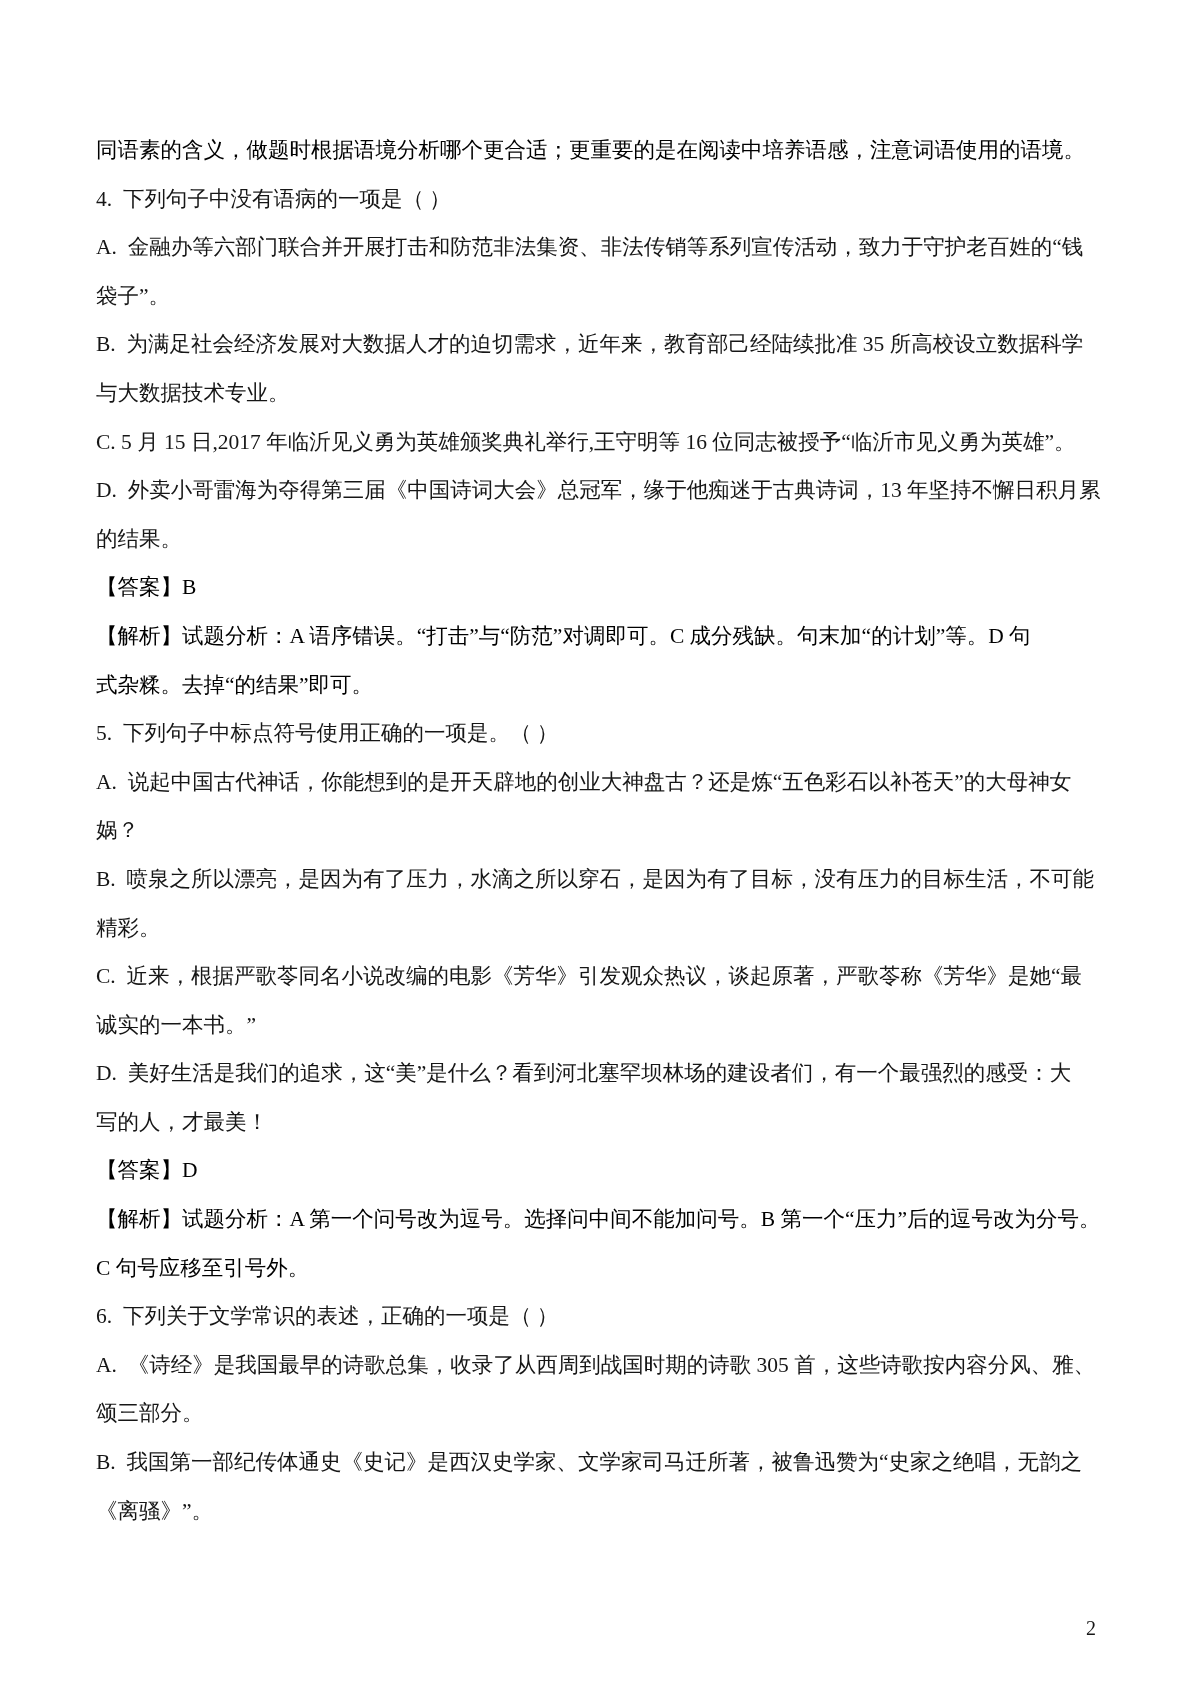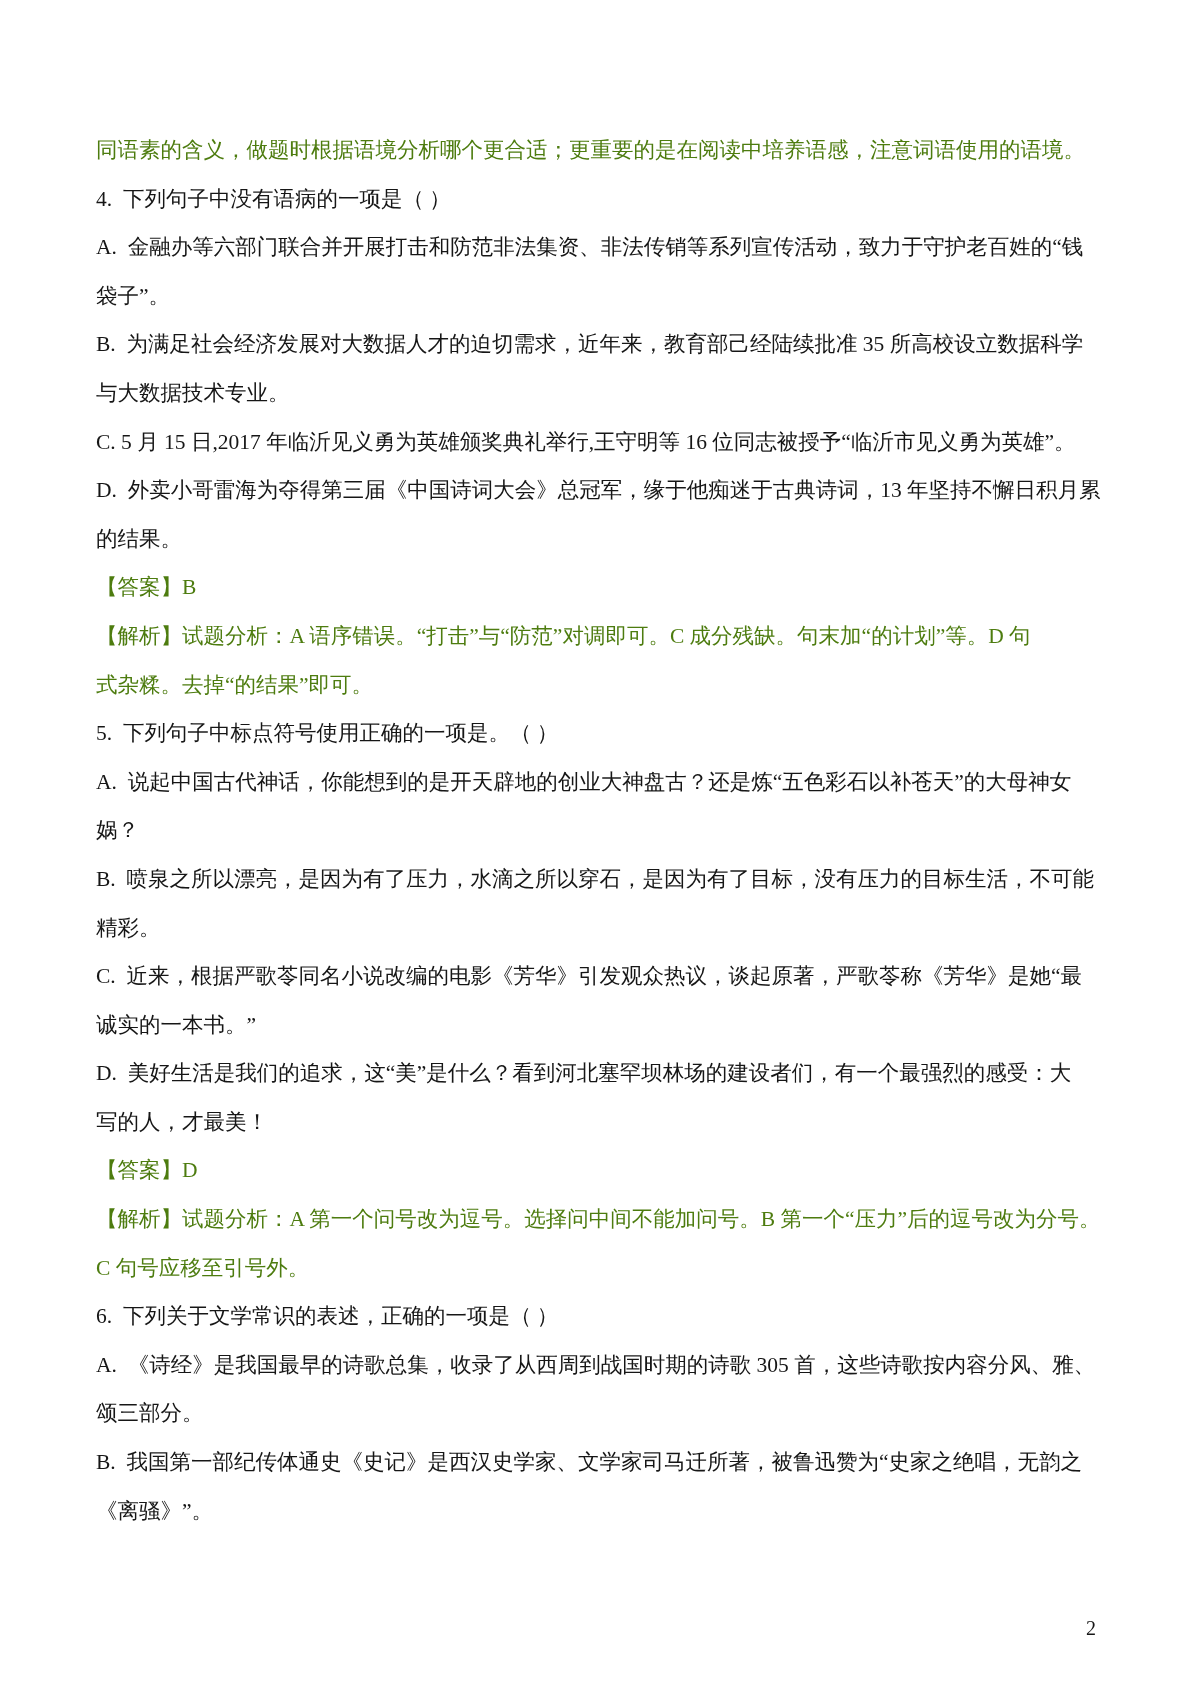--- a/index.html
+++ b/index.html
@@ -23,21 +23,21 @@
     font-size: 21.5px;
     line-height: 48.6px;
     color: #161616;
     white-space: pre-wrap;
     text-align: left;
   }
   .line {
     min-height: 48.6px;
   }
   .line.red {
-    color: #4d7c0f;
+    color: #000000;
   }
   .page-number {
     position: absolute;
     right: 104px;
     bottom: 58px;
     font-size: 20px;
     color: #161616;
     font-family: "Liberation Serif", "DejaVu Serif", serif;
   }
 </style>

